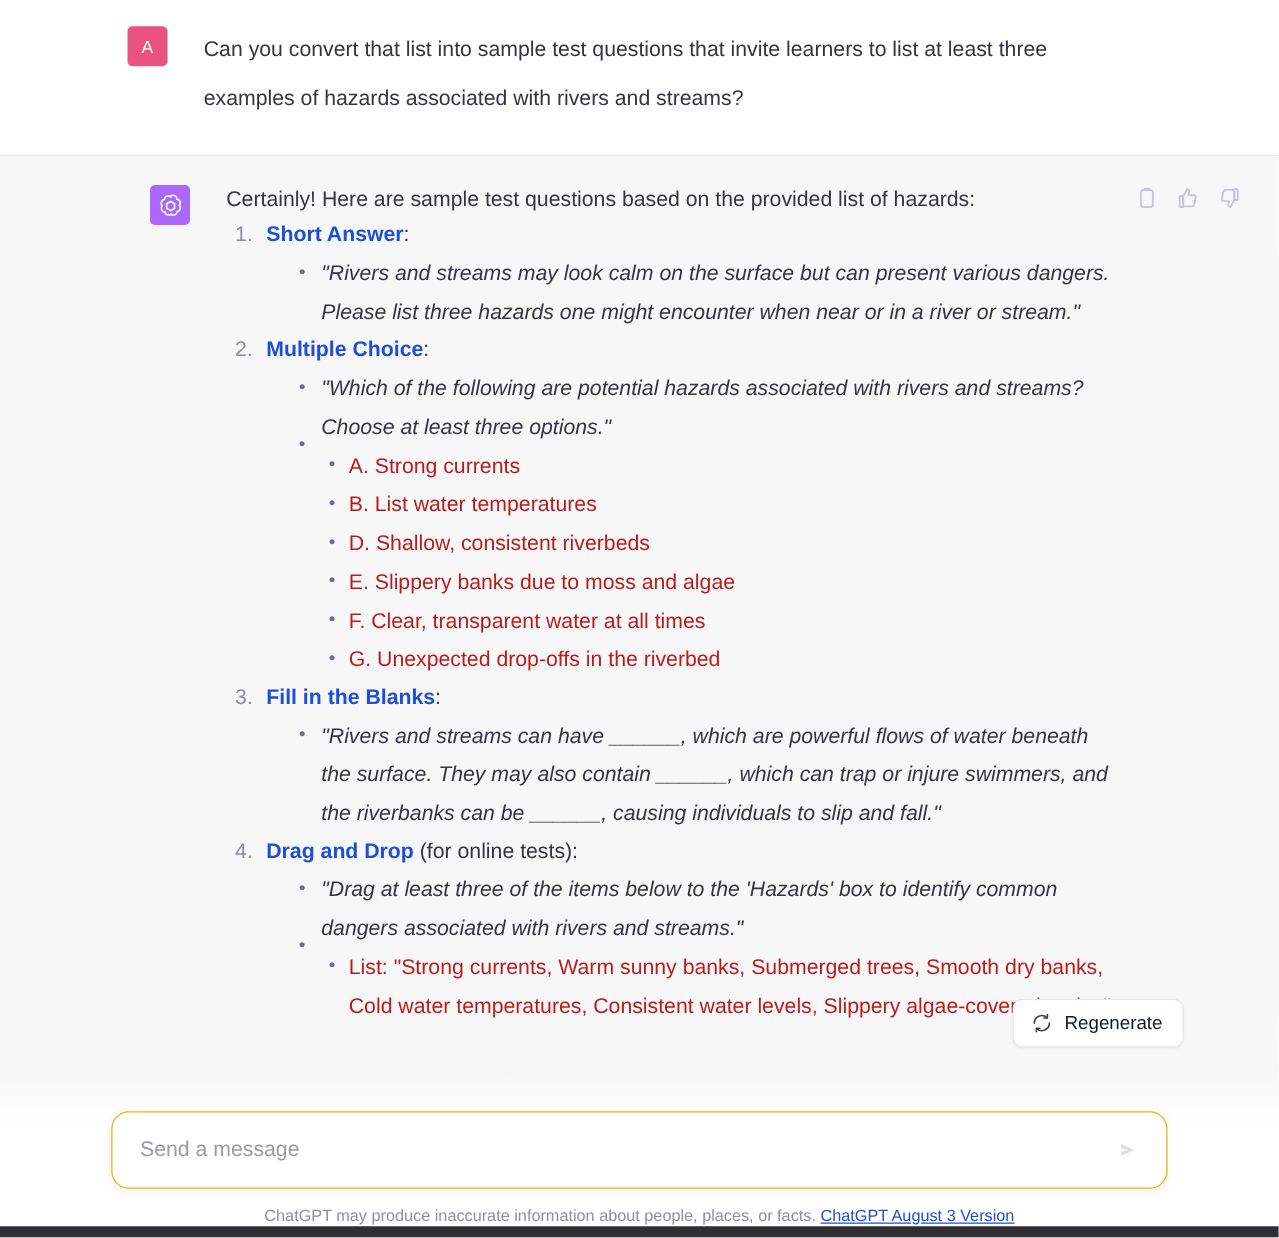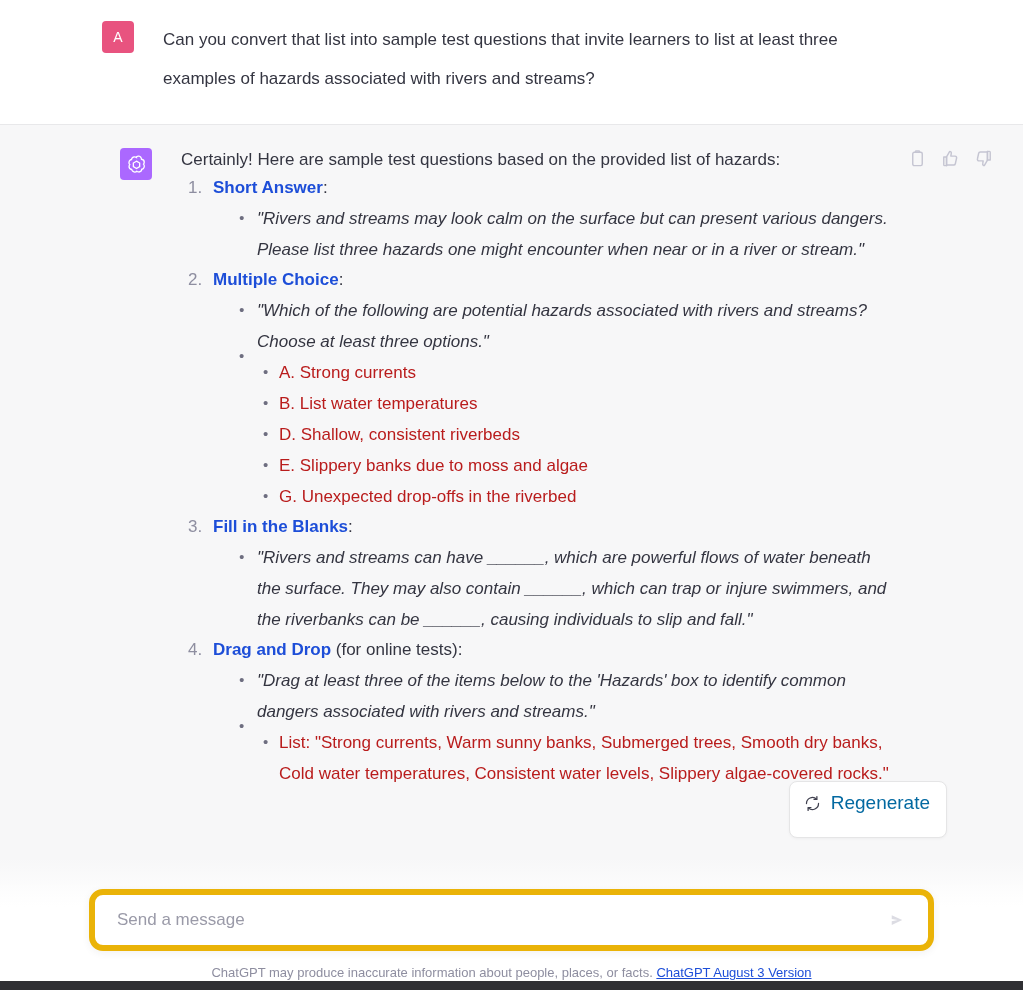--- a/index.html
+++ b/index.html
@@ -198,42 +198,42 @@
     bottom: 152px;
     z-index: 5;
   }
   .regen-btn {
     display: inline-flex;
     align-items: center;
     gap: 10px;
     background: #ffffff;
     border: 1px solid #e5e5e6;
     border-radius: 8px;
-    padding: 10px 16px 23px 14px;
-    font-size: 19px;
-    color: #0369a1;
+    padding: 10px 16px 10px 14px;
+    font-size: 15px;
+    color: #0f172a;
     box-shadow: 0 1px 3px rgba(0,0,0,.04);
     cursor: pointer;
     font-family: "Liberation Sans", sans-serif;
   }
   .regen-btn .regen-icon { width: 17px; height: 17px; color: #40414f; }
   .regen-btn .regen-icon svg { display: block; }
 
   .composer-zone {
     position: absolute;
     left: 0;
     bottom: 10px;
     width: 1023px;
     z-index: 6;
   }
   .composer {
     width: 845px;
     margin: 0 auto;
     background: #ffffff;
-    border: 6px solid #eab308;
+    border: 1px solid #eab308;
     border-radius: 14px;
     box-shadow: 0 2px 8px rgba(0,0,0,.06);
     display: flex;
     align-items: center;
     padding: 0 16px 0 20px;
     height: 62px;
     box-sizing: border-box;
   }
   .composer input {
     flex: 1;
@@ -320,20 +320,21 @@
           <li>
             <span class="li-head">Multiple Choice</span><span class="li-head-normal">:</span>
             <ul class="sub">
               <li class="italic">"Which of the following are potential hazards associated with rivers and streams? Choose at least three options."</li>
               <li style="list-style:none;padding-left:0;line-height:0;">
                 <ul class="sub2">
                   <li>A. Strong currents</li>
                   <li>B. List water temperatures</li>
                   <li>D. Shallow, consistent riverbeds</li>
                   <li>E. Slippery banks due to moss and algae</li>
+                  <li>F. Clear, transparent water at all times</li>
                   <li>G. Unexpected drop-offs in the riverbed</li>
                 </ul>
               </li>
             </ul>
           </li>
 
           <li>
             <span class="li-head">Fill in the Blanks</span><span class="li-head-normal">:</span>
             <ul class="sub">
               <li class="italic">"Rivers and streams can have ______, which are powerful flows of water beneath the surface. They may also contain ______, which can trap or injure swimmers, and the riverbanks can be ______, causing individuals to slip and fall."</li>

